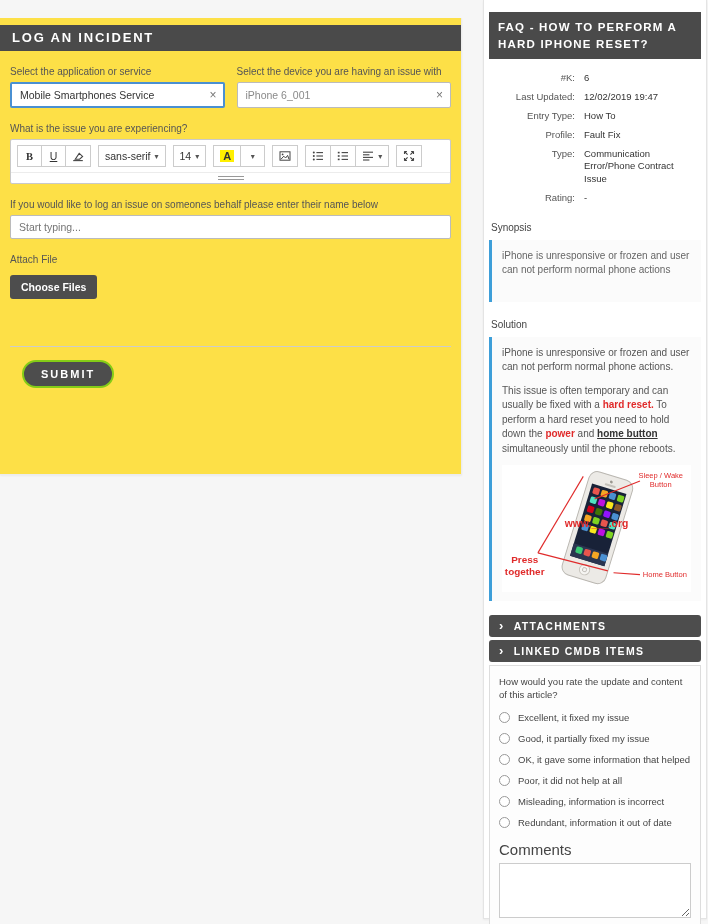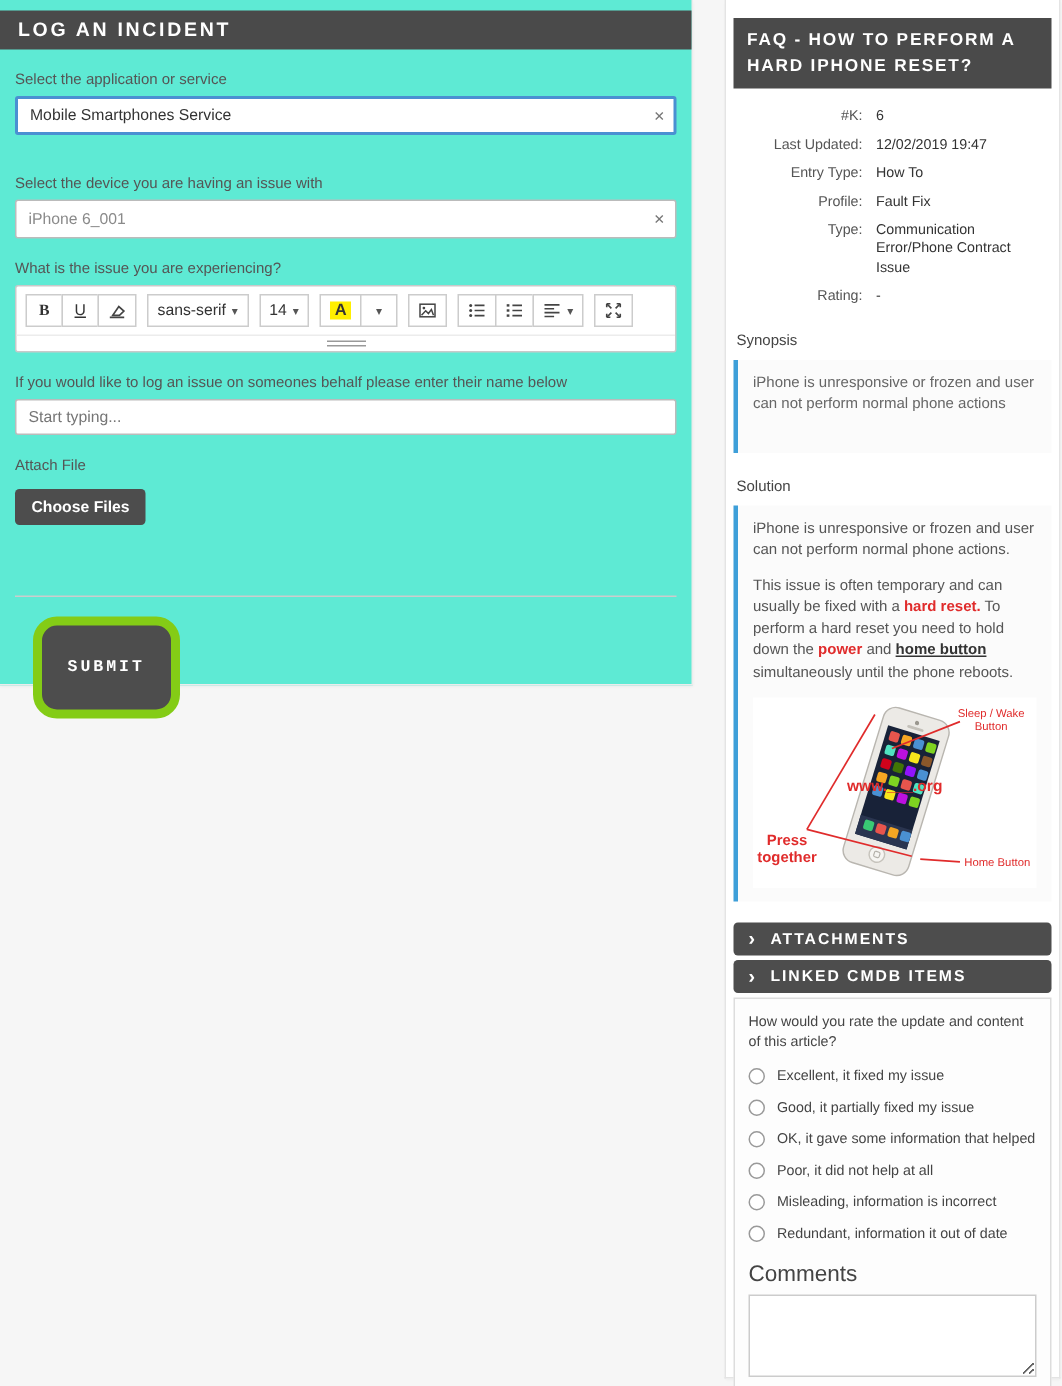--- a/index.html
+++ b/index.html
@@ -1,37 +1,37 @@
 <!DOCTYPE html>
 <html><head>
 <meta charset="utf-8">
 <style>
   * { box-sizing: border-box; margin: 0; padding: 0; }
   html,body { background:#f6f6f6; }
   body { font-family:"Liberation Sans", sans-serif; }
   .stage { position:relative; width:708px; height:924px; background:#f6f6f6; overflow:hidden; }
 
   
-  .card-left { position:absolute; left:0; top:0; width:462px; height:457px;
-               background:#5eead4; border:1px solid #ececec; border-left:none; border-top:none;
+  .card-left { position:absolute; left:0; top:18px; width:462px; height:457px;
+               background:#fde047; border:1px solid #ececec; border-left:none; border-top:none;
                box-shadow:0 1px 2px rgba(0,0,0,.05); }
   .card-right { position:absolute; left:483px; top:0; width:224px; height:919px;
                 background:#fff; border:1px solid #e4e4e4; border-top:none; padding:5px;
                 box-shadow:0 1px 2px rgba(0,0,0,.05); }
 
   
   .bar-dark { background:#4a4a4a; color:#fff; font-weight:bold; }
   .left-title { margin-top:7px; height:26px; line-height:26px; padding-left:12px;
                 font-size:13px; letter-spacing:1.8px; }
   .right-title { margin-top:7px; padding:7px 9px; font-size:11.5px; letter-spacing:1.2px; line-height:1.45; }
 
   .left-inner { padding:0 10px; }
 
   .form-label { font-size:10px; color:#555; margin-top:15px; margin-bottom:4px; line-height:1.2; }
-  .two-col { display:flex; gap:12px;flex-direction:column; }
+  .two-col { display:flex; gap:12px; }
   .two-col > div { flex:1; min-width:0; }
 
   .input-wrap { position:relative; }
   .text-input { width:100%; height:26px; border:1px solid #bbb; border-radius:2px;
                 padding:0 22px 0 8px; font-size:10.5px; color:#333; font-family:inherit; background:#fff; }
   .text-input.focused { border:2px solid #4a90d2; }
   .text-input.dimmed { color:#8a8a8a; }
   .clear-x { position:absolute; right:8px; top:50%; transform:translateY(-50%);
              color:#777; font-size:12px; line-height:1; cursor:pointer; }
 
@@ -55,23 +55,23 @@
 
   .check-row { display:flex; align-items:center; gap:7px; margin-top:14px; }
   .checkbox { width:13px; height:13px; border:1px solid #8a8a8a; border-radius:2px; background:#fff; cursor:pointer; flex:0 0 auto; }
   .check-label { font-size:10px; color:#444; }
 
   .btn-dark-sm { display:inline-block; background:#4d4d4d; color:#fff; border:none; border-radius:3px;
                  font-size:10.5px; font-weight:bold; padding:6px 11px; margin-top:5px; cursor:pointer; font-family:inherit; }
 
   .divider { border:none; border-top:1px solid #ccc; margin-top:47px; }
 
-  .pill-btn { background:#4d4d4d; color:#fff; border:6px solid #84cc16; border-radius:16px;
-              font-weight:bold; letter-spacing:2px; font-size:11px; padding:22px 17px;
-              cursor:pointer; font-family:Liberation Mono, monospace; }
+  .pill-btn { background:#4d4d4d; color:#fff; border:2px solid #84cc16; border-radius:16px;
+              font-weight:bold; letter-spacing:2px; font-size:11px; padding:6px 17px;
+              cursor:pointer; font-family:Liberation Sans, sans-serif; }
   .submit-btn { margin:13px 0 0 12px; }
 
   
   .meta { margin:13px 3px 0 0; }
   .meta-row { display:flex; margin-bottom:6px; }
   .meta-label { width:86px; text-align:right; font-size:9.5px; color:#555; flex:0 0 auto; line-height:1.35; }
   .meta-value { margin-left:9px; font-size:9.5px; color:#333; line-height:1.35; flex:1; min-width:0; }
 
   .section-label { font-size:10px; color:#444; margin:17px 0 7px 2px; }
   .quote-box { border-left:3px solid #3e9fd9; background:#fbfbfb; padding:9px 10px;

